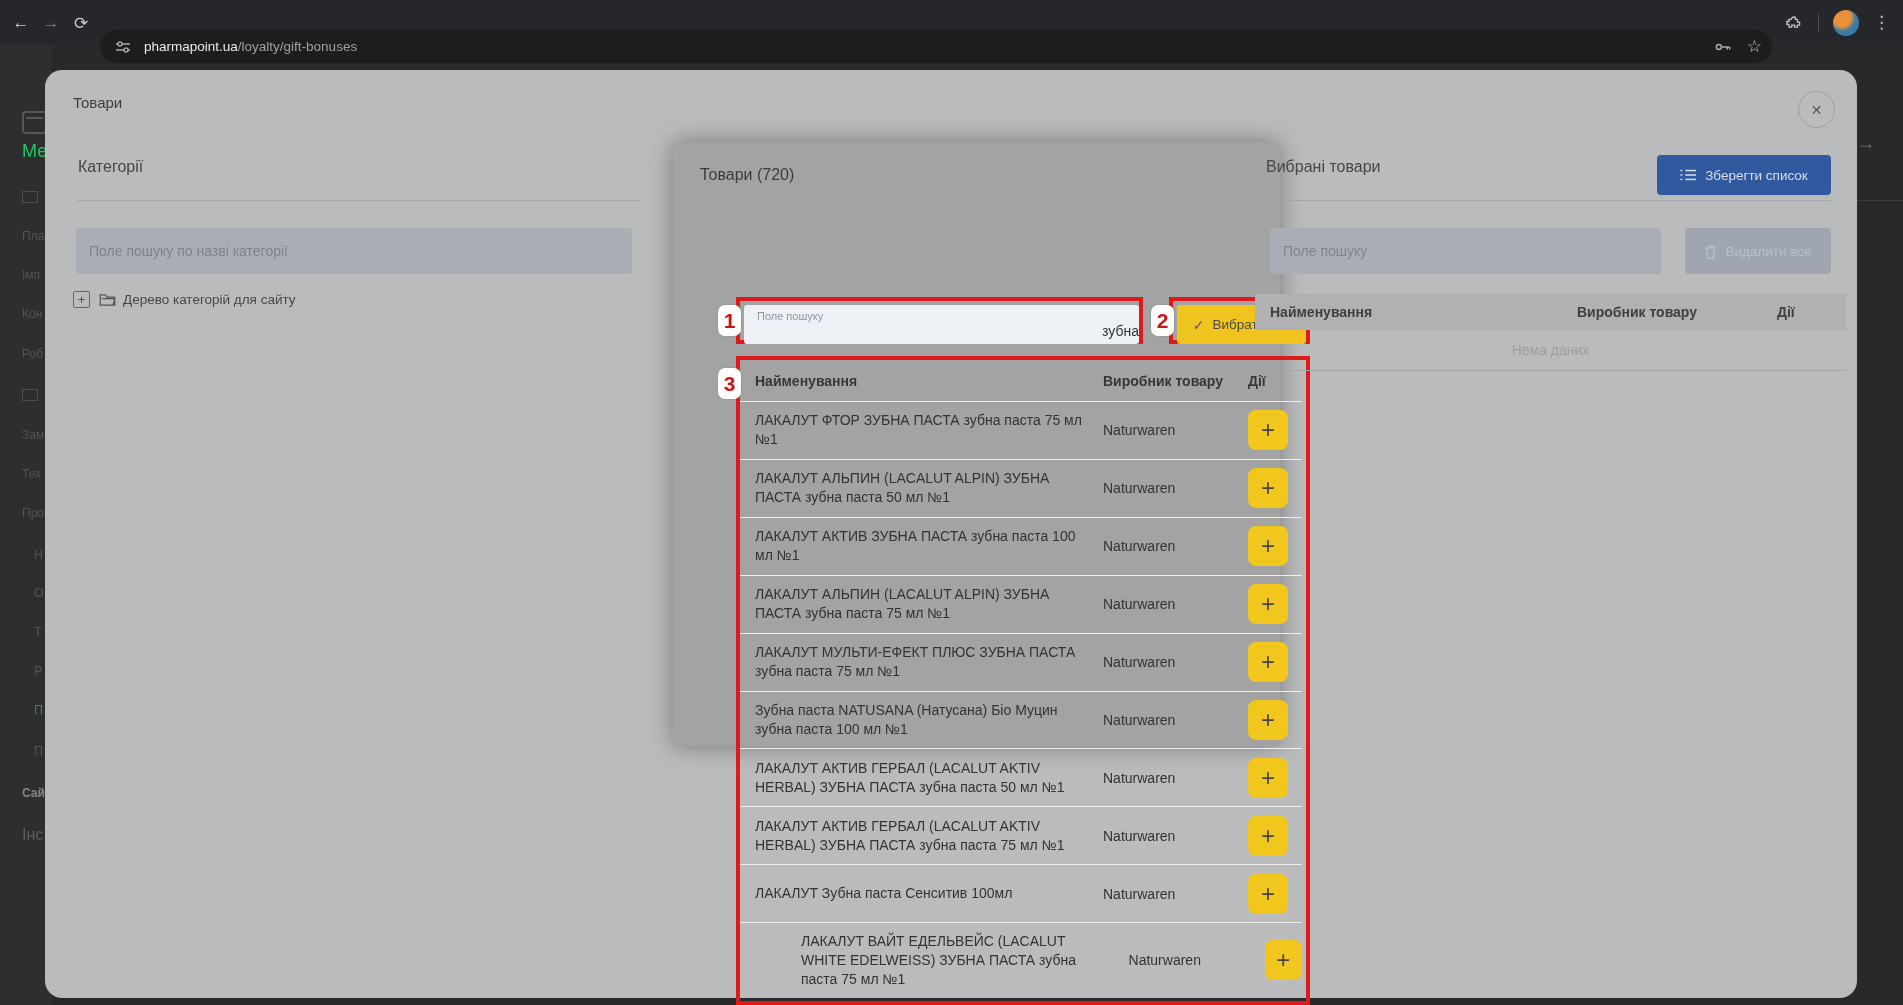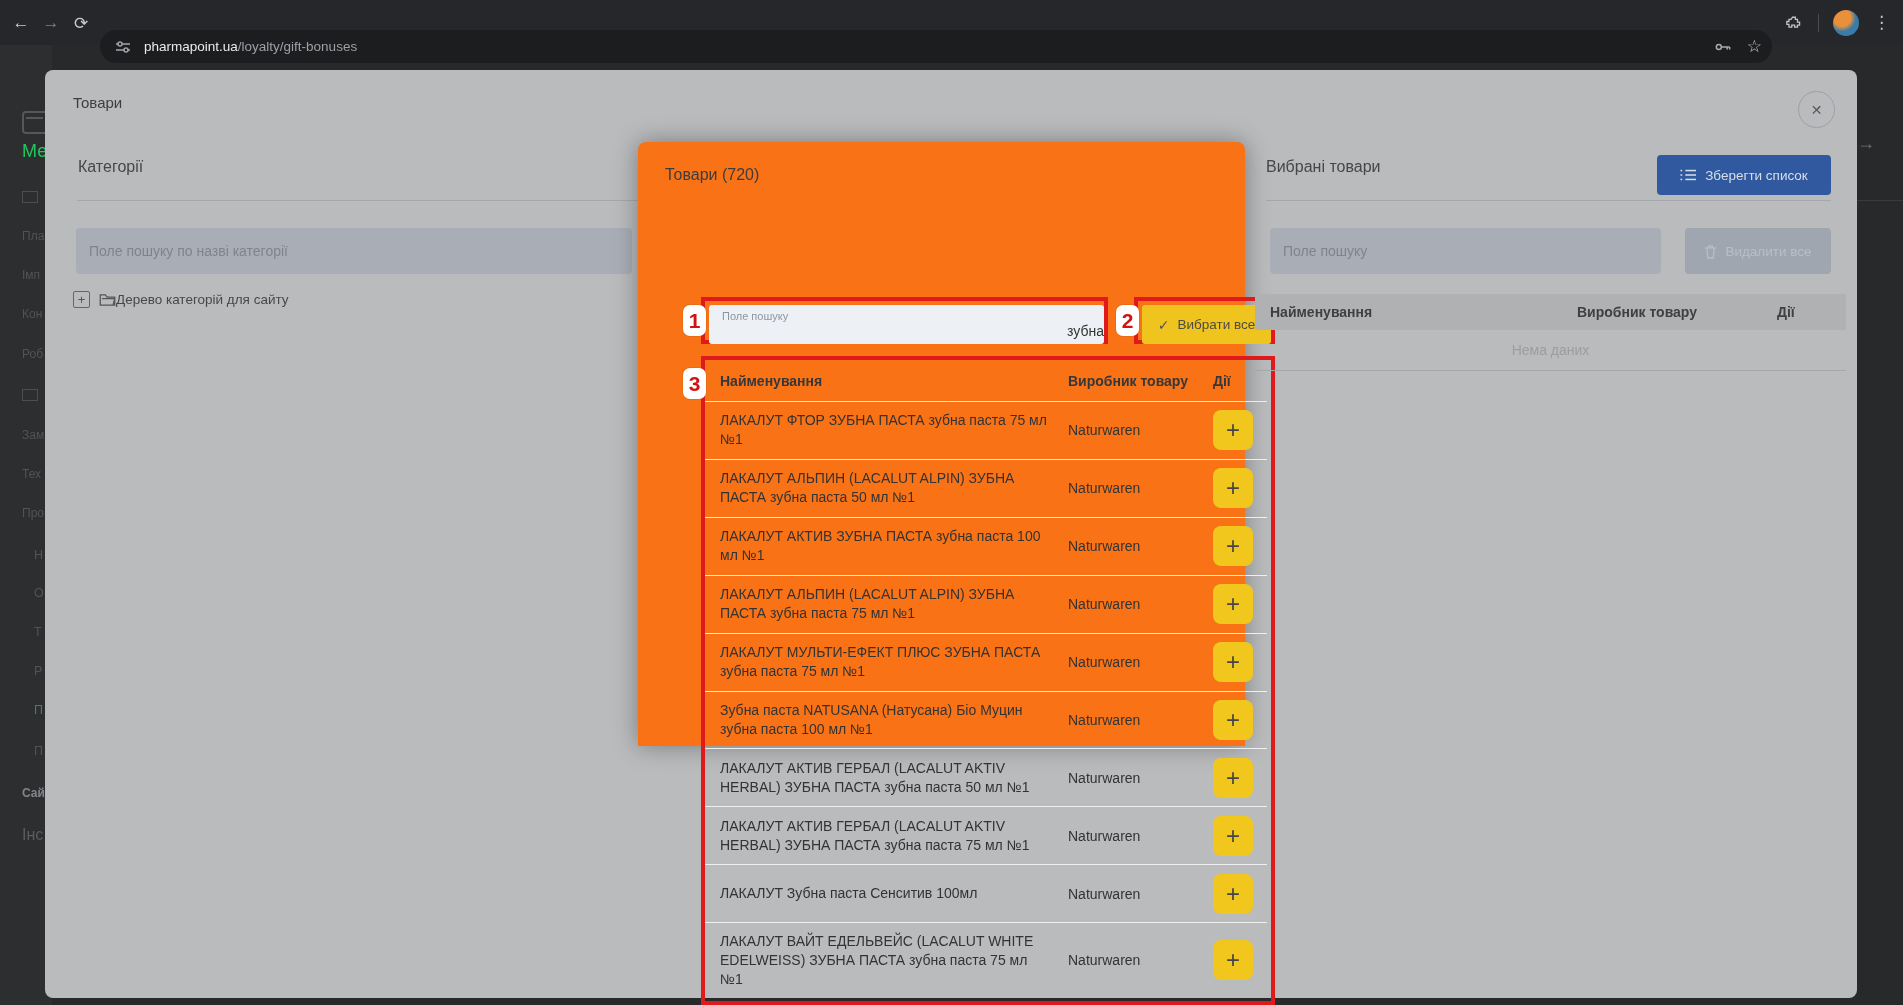--- a/index.html
+++ b/index.html
@@ -35,42 +35,42 @@
   .sb-item.green { color:#4e7d55; }
   .sb-item.bright { color:#83858a; font-weight:bold; }
   .sb-item.dim { color:#5a5c60; font-size:16px; }
   .sb-ic { position:absolute; left:22px; width:16px; height:12px; border:1px solid #4b4d50; }
   .right-strip { position:absolute; right:0; top:45px; width:46px; height:960px; background:#28292b; }
   .back-arrow { position:absolute; right:28px; top:88px; color:#6f7174; font-size:18px; }
   .right-div { position:absolute; right:0; top:155px; width:46px; border-top:1px solid #3a3b3d; }
 
   
   .modal { position:absolute; left:45px; top:70px; width:1812px; height:928px; background:#b9bbbd;
-    border-radius:8px; z-index:10; }
+    border-radius:17px; z-index:10; }
   .modal-title { position:absolute; left:28px; top:24px; font-size:15px; color:#3c3e40; }
   .modal-close { position:absolute; right:22px; top:21px; width:37px; height:37px; border-radius:50%;
     border:1px solid #9ba1a8; color:#54585f; font-size:14px; display:flex; align-items:center; justify-content:center; }
 
   .sec-title { font-size:16px; color:#454749; }
   .hdiv { position:absolute; border-top:1px solid #a5a8aa; }
 
   .ghost-input { background:#a9aeb6; border-radius:4px; display:flex; align-items:center;
     font-size:14px; color:#7d848e; padding-left:13px; }
 
   
   .cat-title { position:absolute; left:33px; top:88px; }
   .cat-div { left:32px; top:130px; width:564px; }
   .cat-search { position:absolute; left:31px; top:158px; width:556px; height:46px; }
   .tree-row { position:absolute; left:28px; top:221px; display:flex; align-items:center; gap:9px; }
   .expand-box { width:17px; height:17px; border:1px solid #63666a; border-radius:2px; color:#54565a;
     font-size:13px; line-height:15px; text-align:center; background:transparent; }
-  .tree-label { font-size:13.5px; color:#464849; display:flex; align-items:center; }
-
-  
-  .panel { position:absolute; left:593px; top:72px; width:607px; height:604px; background:#f97316;
+  .tree-label { font-size:13.5px; color:#464849; display:flex; align-items:center; gap:7px; }
+
+  
+  .panel { position:absolute; left:628px; top:72px; width:607px; height:604px; background:#a3a3a3;
     border-radius:8px 8px 0 0; box-shadow:0 0 24px rgba(0,0,0,.35); }
   .panel-title { position:absolute; left:27px; top:24px; font-size:16px; color:#3a3c3e; }
 
   .redbox { position:absolute; border:4px solid #e01a1a; }
   .marker { position:absolute; width:23px; height:31px; background:#fff; border-radius:7px;
     color:#d01414; font-weight:bold; font-size:21px; display:flex; align-items:center; justify-content:center;
     box-shadow:0 0 0 1px rgba(0,0,0,.06); z-index:3; }
 
   .search-field { position:absolute; left:4px; top:4px; width:395px; height:39px; background:#edf0f5;
     border-radius:3px; padding:5px 0 0 13px; }
@@ -82,21 +82,21 @@
     font-size:13.5px; color:#4b4b45; font-family:inherit; }
   .check { font-size:14px; color:#55564e; }
 
   .ptable { position:absolute; left:0; top:0; width:562px; height:637px; display:flex; flex-direction:column; }
   .thead { display:flex; align-items:center; height:42px; font-size:14px; font-weight:bold; color:#353739;
     border-bottom:1px solid #ececec; }
   .c-name { width:363px; padding-left:15px; }
   .c-man  { width:145px; }
   .c-act  { width:39px; }
   .trow { display:flex; align-items:center; border-bottom:1px solid #efefef; flex:1 1 auto; }
-  .trow:last-child { border-bottom:none; }
+  .trow:last-child { border-bottom:none;margin-left:46px; }
   .t-name { width:363px; padding:0 20px 0 15px; font-size:14px; color:#333; line-height:19px; }
   .t-man { width:145px; font-size:14px; color:#333; }
   .btn-add { width:40px; height:40px; background:#f2c71d; border:none; border-radius:8px;
     color:#454545; font-size:24px; font-weight:300; line-height:1; display:flex; align-items:center; justify-content:center; }
 
   
   .sel-title { position:absolute; left:1221px; top:88px; }
   .btn-blue { position:absolute; left:1612px; top:85px; width:174px; height:40px; background:#30599f;
     border:none; border-radius:4px; color:#d9dfe8; font-size:13.5px; font-family:inherit;
     display:flex; align-items:center; justify-content:center; gap:9px; }

